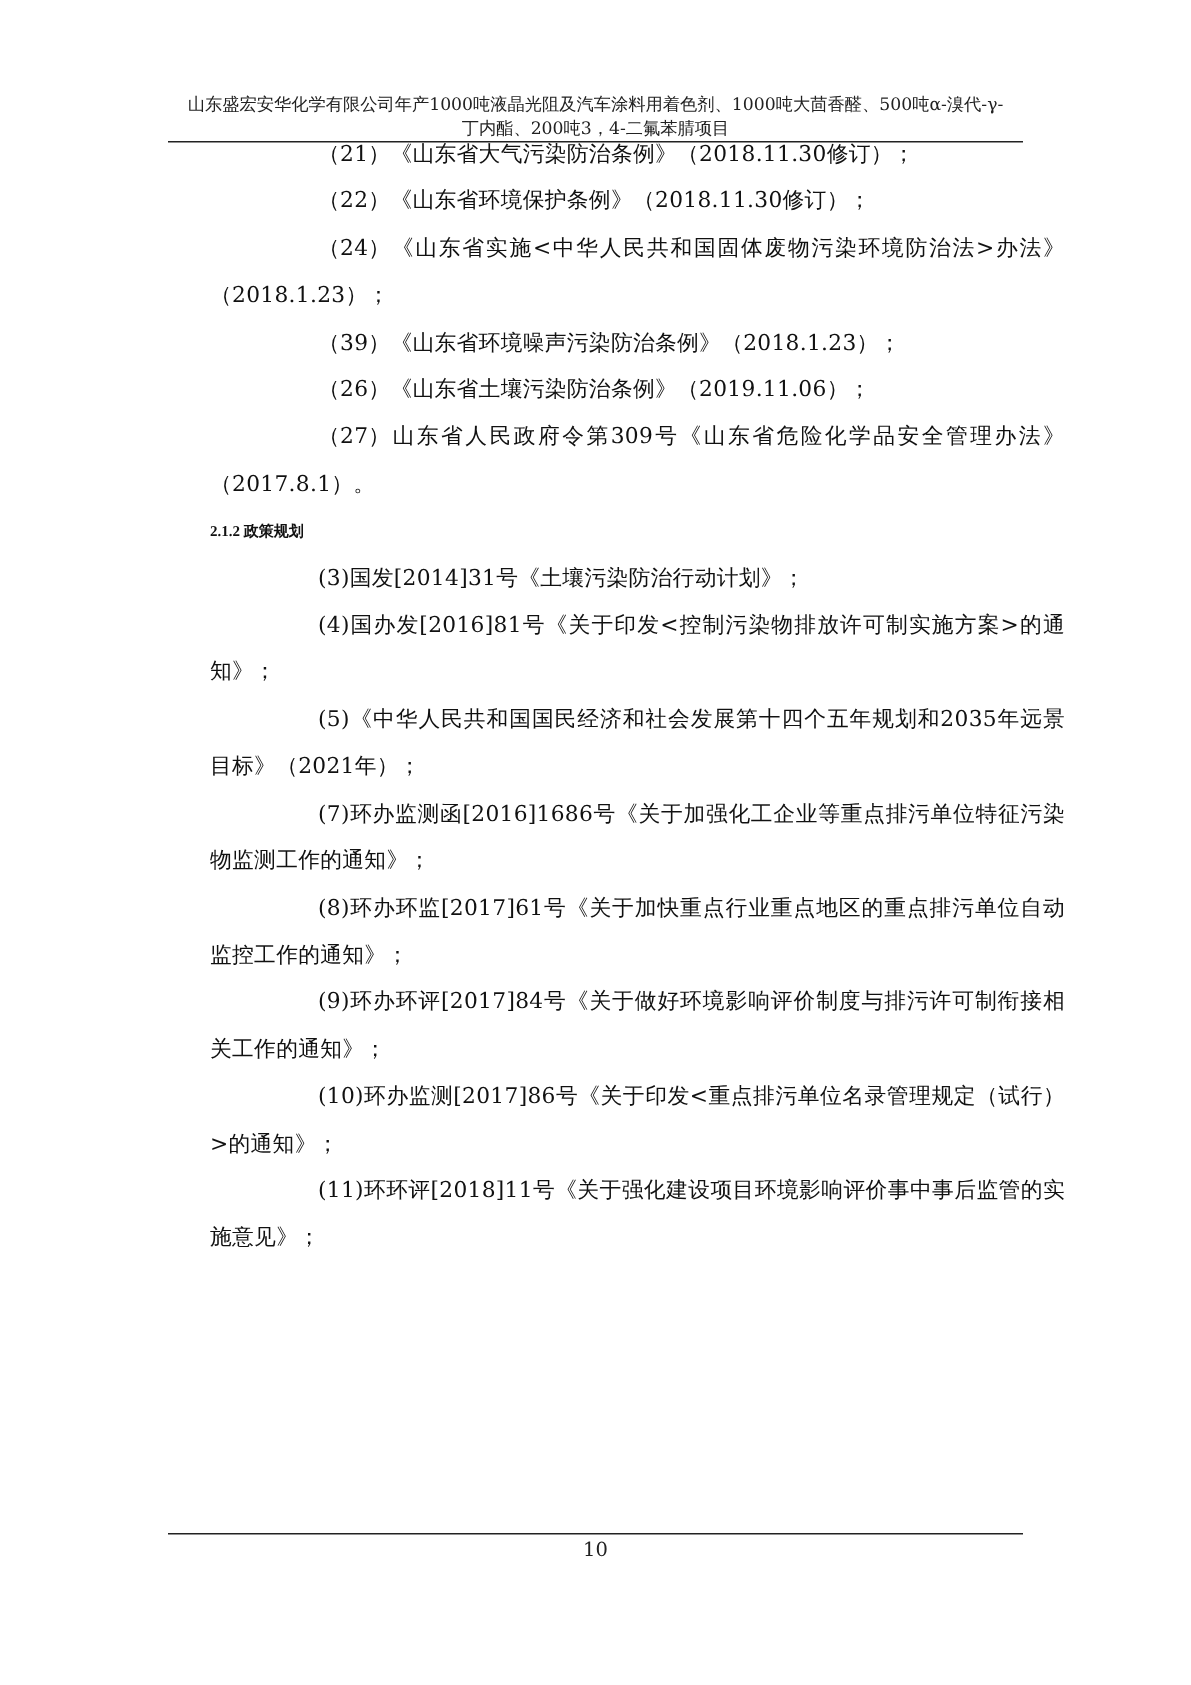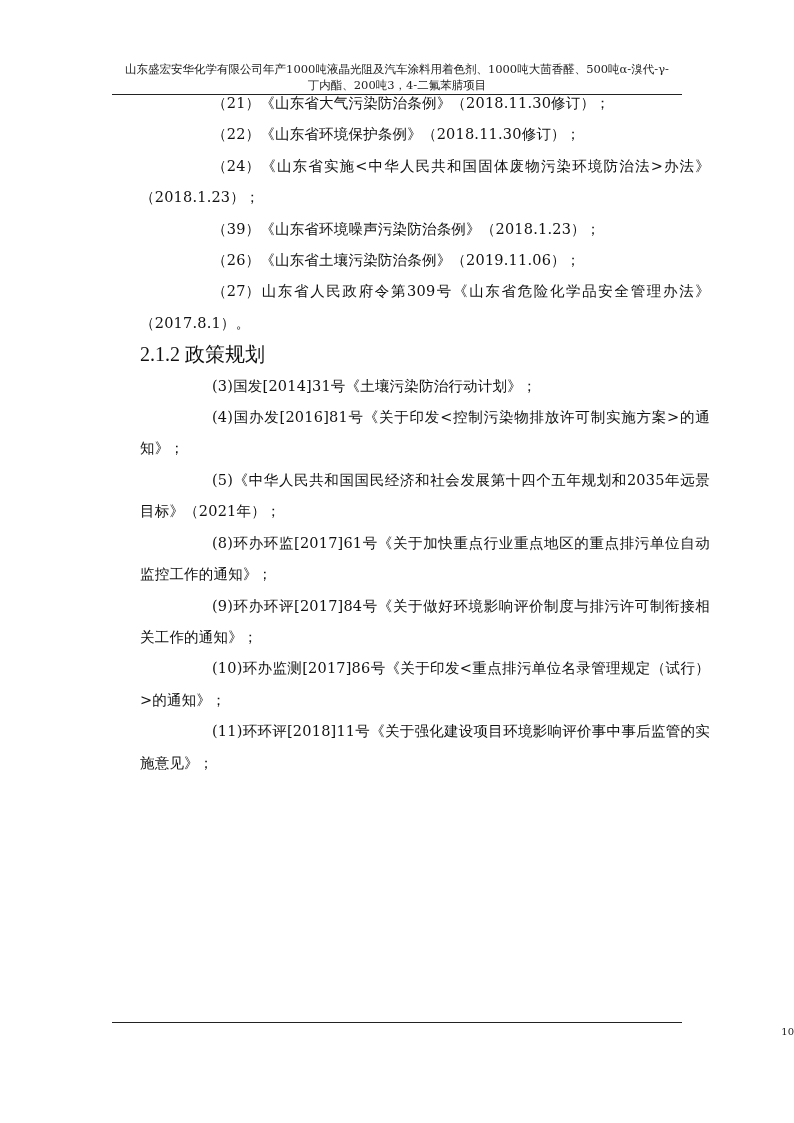--- a/index.html
+++ b/index.html
@@ -7,26 +7,26 @@
            font-family: "DejaVu Serif", "Liberation Serif", serif; color: #111; }
     .header { position: absolute; left: 112px; width: 570px; top: 61px;
               text-align: center; font-size: 11.5px; line-height: 16px; color: #222; }
     .header-rule { position: absolute; left: 112px; width: 570px; top: 94px; height: 0;
                    border-top: 1.3px solid #222; }
     .body { position: absolute; left: 112px; width: 570px; top: 88px; margin-left: 28px; }
     .p { font-size: 14.5px; line-height: 31.4px; margin: 0; text-indent: 36px;
          text-align: justify; letter-spacing: 0.2px; }
     .p .num { display: inline-block; }
     .p.pol .num { min-width: 36px; }
-    .h { font-size: 20px; line-height: 31.4px; margin: 0; font-weight: normal;
+    .h { font-size: 10px; line-height: 31.4px; margin: 0; font-weight: bold;
          font-family: "Liberation Serif", "DejaVu Serif", serif; }
     .footer-rule { position: absolute; left: 112px; width: 570px; top: 1022px; height: 0;
                    border-top: 1.3px solid #222; }
-    .page-num { position: absolute; left: 0; width: 794px; top: 1026px; text-align: right;
-                font-size: 10px; color: #222; }
+    .page-num { position: absolute; left: 0; width: 794px; top: 1026px; text-align: center;
+                font-size: 13px; color: #222; }
   </style>
 </head>
 <body>
 
 <div class="header">
   <div>山东盛宏安华化学有限公司年产1000吨液晶光阻及汽车涂料用着色剂、1000吨大茴香醛、500吨α-溴代-γ-</div>
   <div>丁内酯、200吨3，4-二氟苯腈项目</div>
 </div>
 <div class="header-rule"></div>
 
@@ -36,20 +36,21 @@
   <p class="p"><span class="num">（24）</span><span>《山东省实施&lt;中华人民共和国固体废物污染环境防治法&gt;办法》（2018.1.23）；</span></p>
   <p class="p"><span class="num">（39）</span><span>《山东省环境噪声污染防治条例》（2018.1.23）；</span></p>
   <p class="p"><span class="num">（26）</span><span>《山东省土壤污染防治条例》（2019.11.06）；</span></p>
   <p class="p"><span class="num">（27）</span><span>山东省人民政府令第309号《山东省危险化学品安全管理办法》（2017.8.1）。</span></p>
 
   <h3 class="h"><span>2.1.2</span>&nbsp;<span>政策规划</span></h3>
 
   <p class="p pol"><span class="num">(3)</span><span>国发[2014]31号《土壤污染防治行动计划》；</span></p>
   <p class="p pol"><span class="num">(4)</span><span>国办发[2016]81号《关于印发&lt;控制污染物排放许可制实施方案&gt;的通知》；</span></p>
   <p class="p pol"><span class="num">(5)</span><span>《中华人民共和国国民经济和社会发展第十四个五年规划和2035年远景目标》（2021年）；</span></p>
+  <p class="p pol"><span class="num">(7)</span><span>环办监测函[2016]1686号《关于加强化工企业等重点排污单位特征污染物监测工作的通知》；</span></p>
   <p class="p pol"><span class="num">(8)</span><span>环办环监[2017]61号《关于加快重点行业重点地区的重点排污单位自动监控工作的通知》；</span></p>
   <p class="p pol"><span class="num">(9)</span><span>环办环评[2017]84号《关于做好环境影响评价制度与排污许可制衔接相关工作的通知》；</span></p>
   <p class="p pol"><span class="num">(10)</span><span>环办监测[2017]86号《关于印发&lt;重点排污单位名录管理规定（试行）&gt;的通知》；</span></p>
   <p class="p pol"><span class="num">(11)</span><span>环环评[2018]11号《关于强化建设项目环境影响评价事中事后监管的实施意见》；</span></p>
 </div>
 
 <div class="footer-rule"></div>
 <div class="page-num">10</div>
 
 </body></html>

